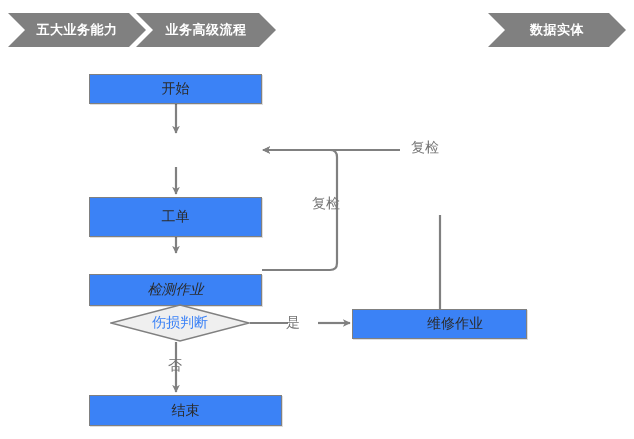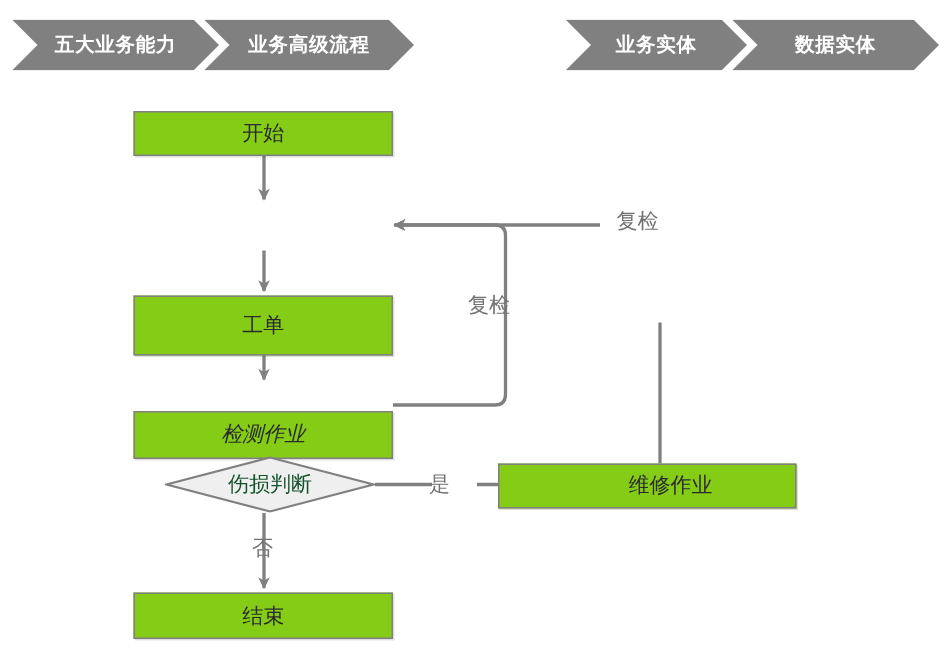--- a/index.html
+++ b/index.html
@@ -54,21 +54,21 @@
   #flow {
     position: absolute;
     left: 0;
     top: 47px;
     width: 634px;
     height: 392px;
   }
   .node {
     position: absolute;
     box-sizing: border-box;
-    background: #84cc16;
+    background: #3b82f6;
     border: 1px solid #808080;
     display: flex;
     align-items: center;
     justify-content: center;
     color: #2b2b2b;
     font-size: 14px;
     white-space: nowrap;
   }
   .node-shadow {
     box-shadow: 1px 1px 0 rgba(0,0,0,0.13);
@@ -76,21 +76,21 @@
   .diamond-wrap {
     position: absolute;
     display: flex;
     align-items: center;
     justify-content: center;
   }
   .diamond-label {
     position: relative;
     z-index: 2;
     font-size: 14px;
-    color: #14532d;
+    color: #3b82f6;
     white-space: nowrap;
   }
   .edge-label {
     position: absolute;
     font-size: 14px;
     color: #737373;
     white-space: nowrap;
   }
   svg.lines {
     position: absolute;
@@ -110,23 +110,20 @@
 
     <div class="chev chev-grey chev-first" style="left:8px; width:138px;">
       <span class="chev-label">五大业务能力</span>
     </div>
 
     <div class="chev chev-grey chev-shape" style="left:136px; width:140px;">
       <span class="chev-label">业务高级流程</span>
     </div>
 
 
-    <div class="chev chev-grey chev-shape" style="left:377px; width:121px;">
-      <span class="chev-label">业务实体</span>
-    </div>
 
     <div class="chev chev-grey chev-shape" style="left:488px; width:138px;">
       <span class="chev-label">数据实体</span>
     </div>
 
   </div>
 
   <div id="flow">
 
     <svg class="lines" viewBox="0 0 634 392">
@@ -175,25 +172,25 @@
       <span>检测作业</span>
     </div>
 
     <div class="diamond-wrap" style="left:110px; top:257px; width:140px; height:38px;">
       <svg width="140" height="38" viewBox="0 0 140 38" style="position:absolute;left:0;top:0;">
         <polygon points="70,1 139,19 70,37 1,19" fill="#efefef" stroke="#808080" stroke-width="1.4"></polygon>
       </svg>
       <span class="diamond-label">伤损判断</span>
     </div>
 
-    <div class="node node-shadow" style="left:89px; top:348px; width:173px; height:31px;">
+    <div class="node node-shadow" style="left:89px; top:348px; width:193px; height:31px;">
       <span>结束</span>
     </div>
 
-    <div class="node node-shadow" style="left:332px; top:262px; width:199px; height:30px;padding-left:31px;">
+    <div class="node node-shadow" style="left:352px; top:262px; width:175px; height:30px;padding-left:31px;">
       <span>维修作业</span>
     </div>
 
     <span class="edge-label" style="left:286px; top:267px;">是</span>
 
     <span class="edge-label" style="left:168px; top:310px;">否</span>
 
     <span class="edge-label" style="left:312px; top:148px;">复检</span>
 
     <span class="edge-label" style="left:411px; top:92px;">复检</span>

